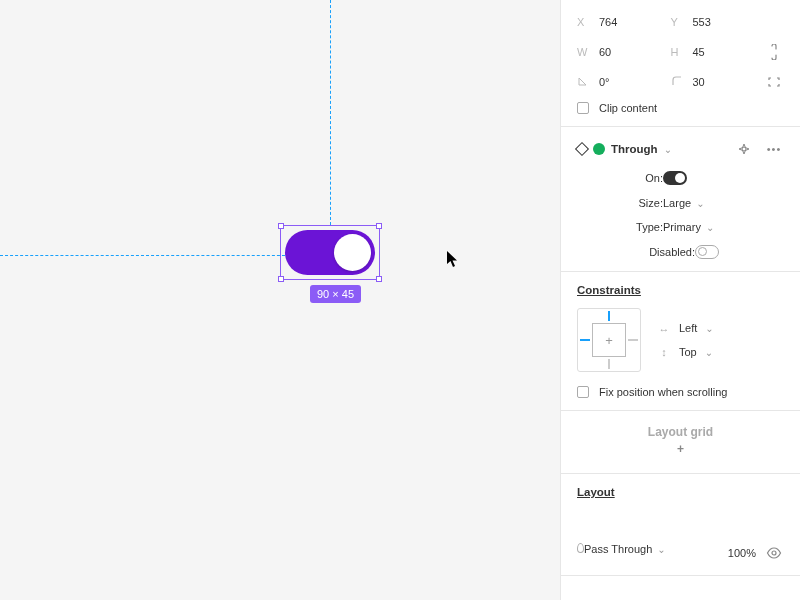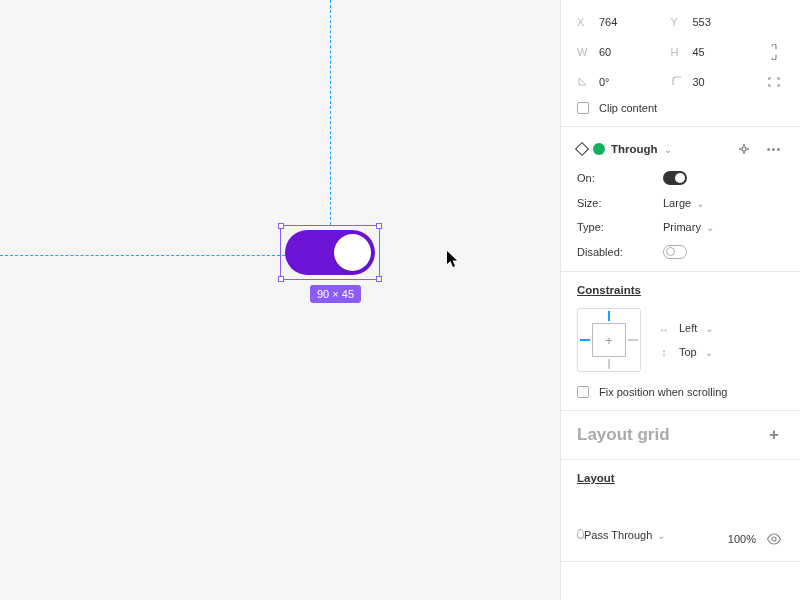--- a/index.html
+++ b/index.html
@@ -156,22 +156,23 @@
       border-radius: 50%;
     }
     .comp-name { font-weight: 600; font-size: 11.5px; }
     .chev { color: #999; font-size: 10px; }
     .comp-actions { margin-left: auto; display: flex; gap: 10px; }
 
     .prop-row {
       display: flex;
       align-items: center;
       margin-bottom: 12px;
-    }
-    .prop-row:last-child { margin-bottom: 0; }
+      text-align: right;
+    }
+    .prop-row:last-child { margin-bottom: 0; margin-left: 32px; }
     .prop-label { width: 86px; color: #333; font-size: 11px; }
     .prop-value { display: flex; align-items: center; gap: 5px; font-size: 11px; }
 
     .mini-toggle {
       width: 24px; height: 14px;
       border-radius: 8px;
       position: relative;
     }
     .mini-toggle.on { background: #333; }
     .mini-toggle.off { background: #fff; border: 1px solid #aaa; }
@@ -212,22 +213,23 @@
     .constraint-selects .sel { display: flex; align-items: center; gap: 8px; font-size: 11px; }
     .sel-icon { color: #aaa; width: 14px; display: inline-flex; justify-content: center; }
 
     .collapsed {
       display: flex;
       align-items: center;
       justify-content: space-between;
       padding: 14px 16px;
       color: #aaa;
       font-weight: 600;
-      font-size: 17px;
+      font-size: 12px;
       border-bottom: 1px solid #e6e6e6;
+      flex-direction: column;
     }
     .layer-row {
       display: flex;
       align-items: flex-start;
       gap: 0;
       margin-top: 45px;
     }
     .layer-value { margin-left: auto; display: flex; align-items: center; gap: 8px; }
     .drop { width: 7px; height: 10px; border: 1px solid #aaa; border-radius: 50% 50% 50% 50% / 60% 60% 40% 40%; }
   </style>

